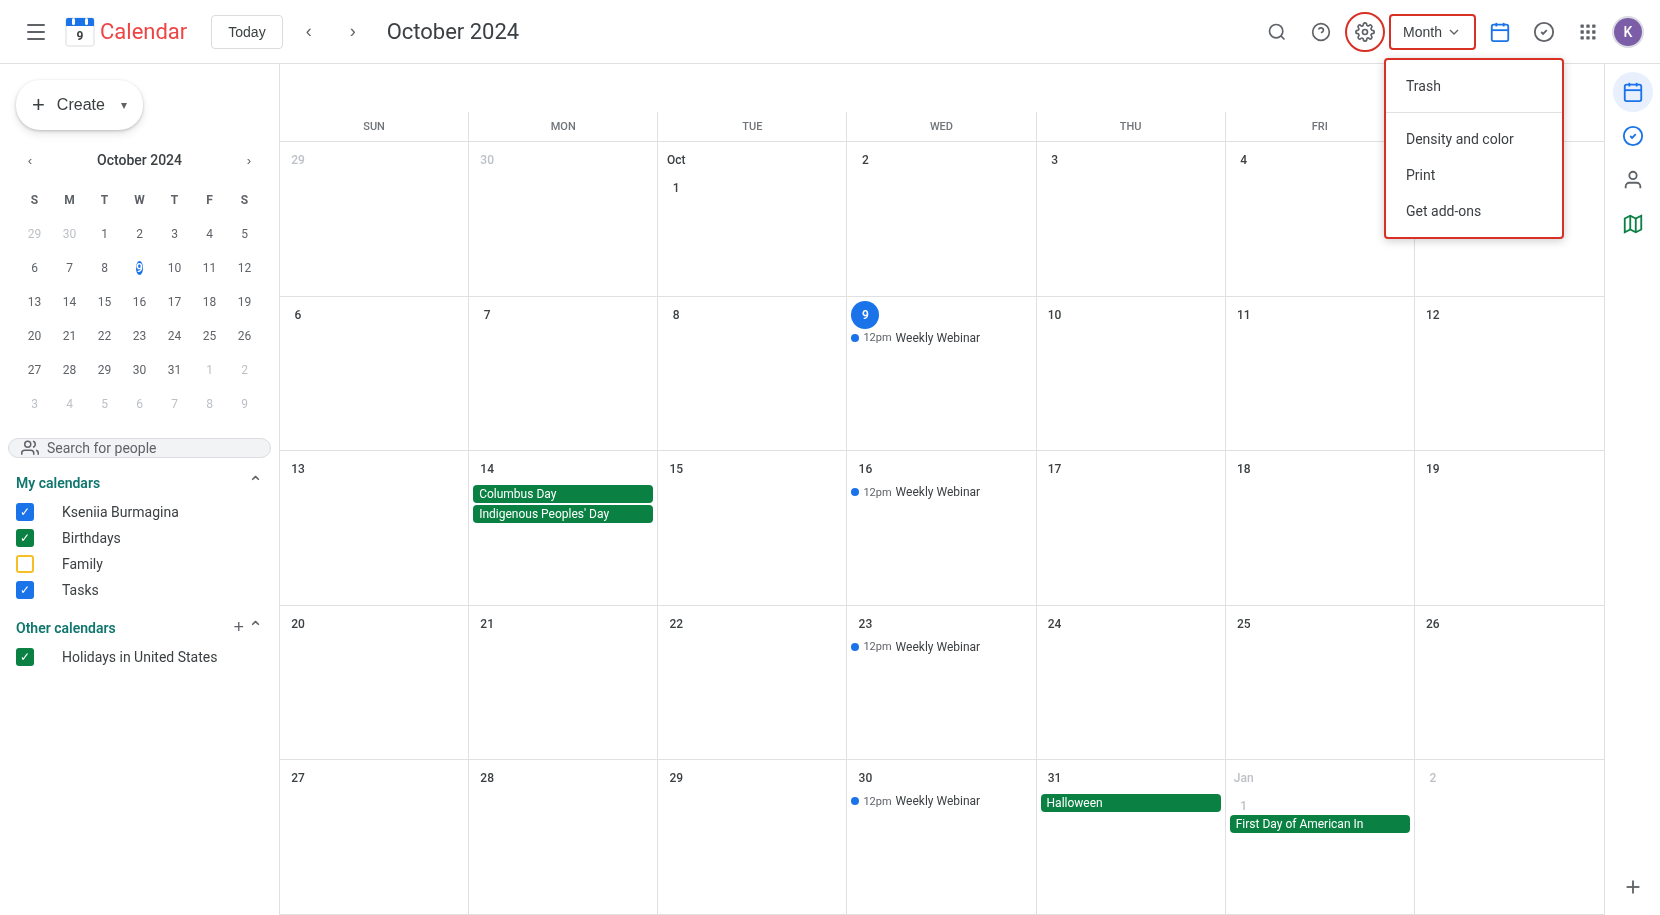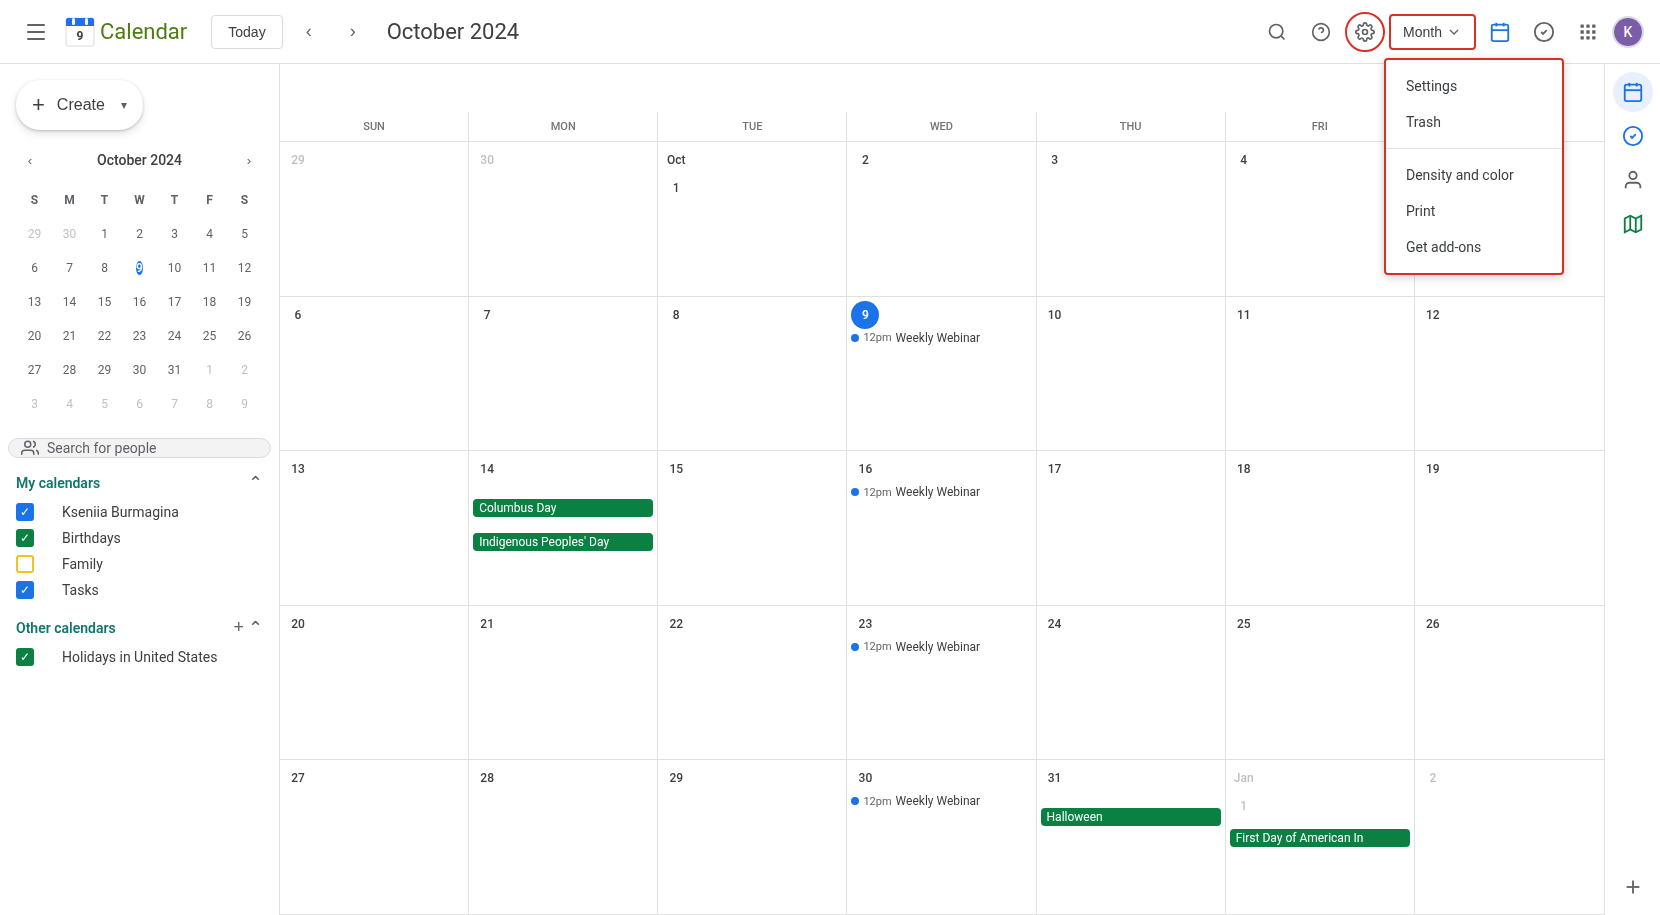--- a/index.html
+++ b/index.html
@@ -8,21 +8,21 @@
     
     .top-header {
       display: flex; align-items: center; height: 64px; padding: 0 16px;
       border-bottom: 1px solid #e0e0e0; gap: 8px;
     }
     .hamburger-btn { width: 40px; height: 40px; display: flex; align-items: center; justify-content: center; border-radius: 50%; cursor: pointer; border: none; background: none; }
     .hamburger-icon { display: flex; flex-direction: column; gap: 5px; }
     .hamburger-icon span { display: block; width: 18px; height: 2px; background: #5f6368; border-radius: 1px; }
     .logo-area { display: flex; align-items: center; gap: 4px; margin-right: 8px; }
     .logo-icon { width: 32px; height: 32px; }
-    .logo-text { font-size: 22px; color: #4d7c0f; font-weight: 400; }
+    .logo-text { font-size: 22px; color: #ef4444; font-weight: 400; }
     .today-btn {
       padding: 8px 16px; border: 1px solid #dadce0; border-radius: 4px;
       background: white; cursor: pointer; font-size: 14px; color: #3c4043;
       margin-left: 8px;
     }
     .nav-btn {
       width: 36px; height: 36px; border-radius: 50%; border: none; background: none;
       cursor: pointer; display: flex; align-items: center; justify-content: center;
       font-size: 18px; color: #5f6368;
     }
@@ -115,21 +115,21 @@
     }
     .cal-cell:nth-child(7n) { border-right: none; }
     .cal-cell.other-month .day-num { color: #bdc1c6; }
     .day-num {
       display: inline-block; width: 28px; height: 28px; border-radius: 50%;
       text-align: center; line-height: 28px; font-size: 12px; color: #3c4043;
       cursor: pointer; font-weight: 500;
     }
     .day-num.today { background: #1a73e8; color: white; font-weight: 600; }
     .event {
-      border-radius: 4px; padding: 2px 6px; margin: 16px 0; font-size: 12px;
+      border-radius: 4px; padding: 2px 6px; margin: 2px 0; font-size: 12px;
       cursor: pointer; white-space: nowrap; overflow: hidden; text-overflow: ellipsis;
     }
     .event.green-event { background: #0b8043; color: white; }
     .event-dot-row { display: flex; align-items: center; gap: 4px; margin: 2px 0; font-size: 12px; cursor: pointer; }
     .event-dot { width: 8px; height: 8px; border-radius: 50%; background: #1a73e8; flex-shrink: 0; }
     .event-text { color: #3c4043; font-size: 12px; }
     .event-time { color: #5f6368; font-size: 11px; }
 
     
     .right-sidebar {
@@ -247,21 +247,20 @@
       </svg>
     </button>
 
     <div class="avatar">
       <div class="avatar-inner">K</div>
     </div>
   </div>
 </div>
 
 <div class="dropdown-menu" id="dropdown-menu">
-  <div class="dropdown-item">Settings</div>
   <div class="dropdown-item">Trash</div>
   <div class="dropdown-divider"></div>
   <div class="dropdown-item">Density and color</div>
   <div class="dropdown-item">Print</div>
   <div class="dropdown-item">Get add-ons</div>
 </div>
 
 <div class="sidebar">
 
   <button class="create-btn">

